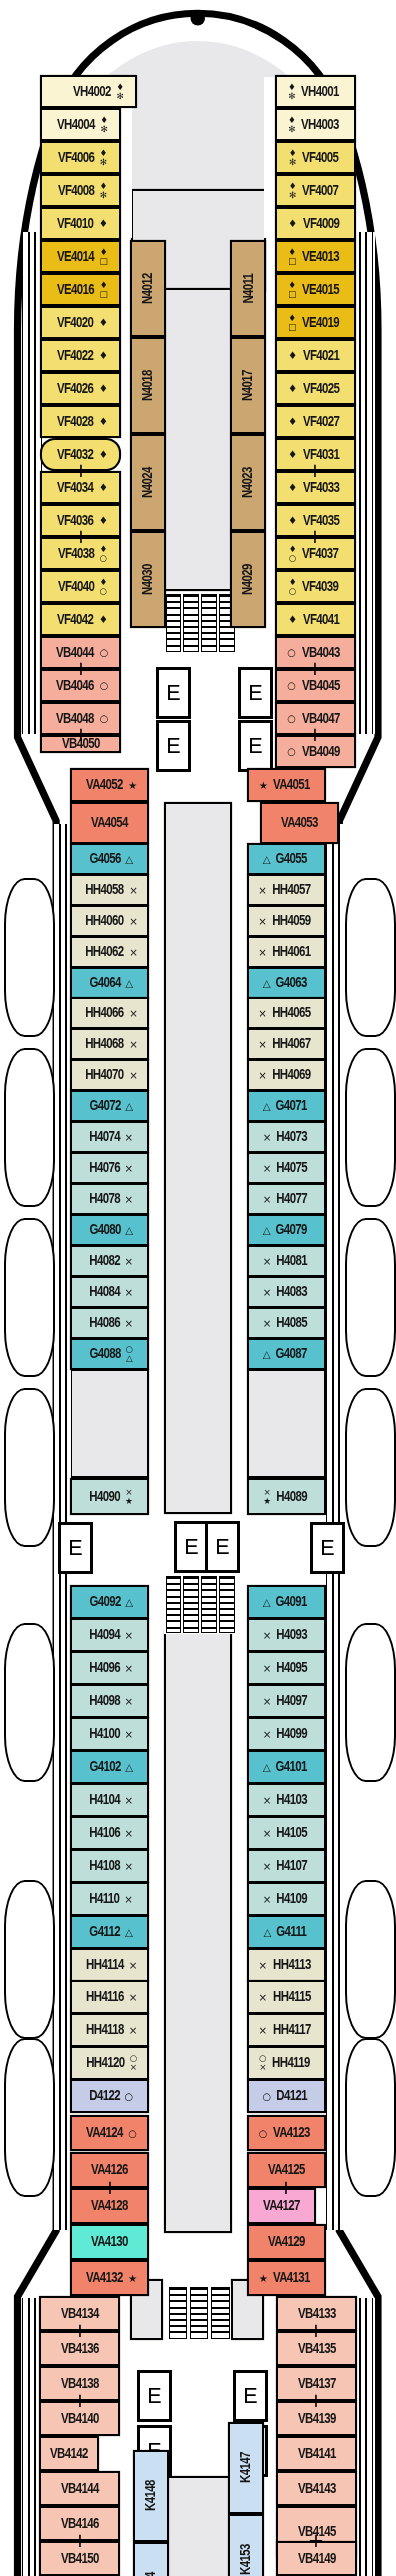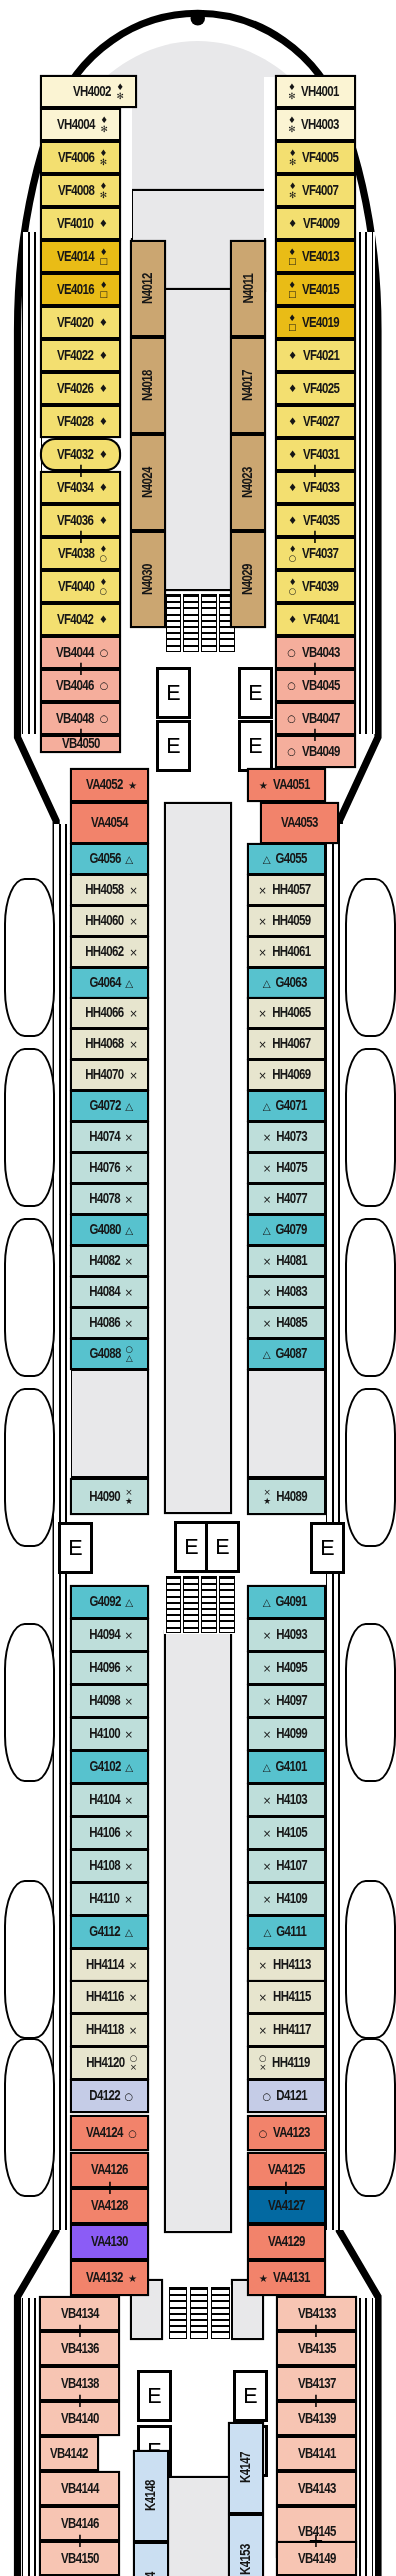--- a/index.html
+++ b/index.html
@@ -584,21 +584,21 @@
       <div class="cabin" style="left: 72px; top: 2117px; width: 75px; height: 32px; background: rgb(242, 131, 107);">
         <span class="lbl">VA4124</span>
         <span class="sym1">○</span>
       </div>
       <div class="cabin" style="left: 72px; top: 2154px; width: 75px; height: 32px; background: rgb(242, 131, 107);">
         <span class="lbl">VA4126</span>
       </div>
       <div class="cabin" style="left: 72px; top: 2190px; width: 75px; height: 32px; background: rgb(242, 131, 107);">
         <span class="lbl">VA4128</span>
       </div>
-      <div class="cabin" style="left: 72px; top: 2226px; width: 75px; height: 32px; background: #8b5cf6;">
+      <div class="cabin" style="left: 72px; top: 2226px; width: 75px; height: 32px; background: #5eead4;">
         <span class="lbl">VA4130</span>
       </div>
       <div class="cabin" style="left: 72px; top: 2262px; width: 75px; height: 32px; background: rgb(242, 131, 107);">
         <span class="lbl">VA4132</span>
         <span class="sym1">★</span>
       </div>
       <div class="cabin" style="left: 249px; top: 1587px; width: 75px; height: 30px; background: rgb(87, 194, 206);">
         <span class="sym1">△</span>
         <span class="lbl">G4091</span>
       </div>
@@ -665,21 +665,21 @@
         <span class="sym1">○</span>
         <span class="lbl">D4121</span>
       </div>
       <div class="cabin" style="left: 249px; top: 2117px; width: 75px; height: 32px; background: rgb(242, 131, 107);">
         <span class="sym1">○</span>
         <span class="lbl">VA4123</span>
       </div>
       <div class="cabin" style="left: 249px; top: 2154px; width: 75px; height: 32px; background: rgb(242, 131, 107);">
         <span class="lbl">VA4125</span>
       </div>
-      <div class="cabin" style="left: 249px; top: 2190px; width: 75px; height: 32px; background: #0369a1;">
+      <div class="cabin" style="left: 249px; top: 2190px; width: 65px; height: 32px; background: #f9a8d4;">
         <span class="lbl">VA4127</span>
       </div>
       <div class="cabin" style="left: 249px; top: 2226px; width: 75px; height: 32px; background: rgb(242, 131, 107);">
         <span class="lbl">VA4129</span>
       </div>
       <div class="cabin" style="left: 249px; top: 2262px; width: 75px; height: 32px; background: rgb(242, 131, 107);">
         <span class="sym1">★</span>
         <span class="lbl">VA4131</span>
       </div>
       <div class="cabin" style="left: 41px; top: 2298px; width: 77px; height: 31px; background: rgb(247, 197, 179);">

